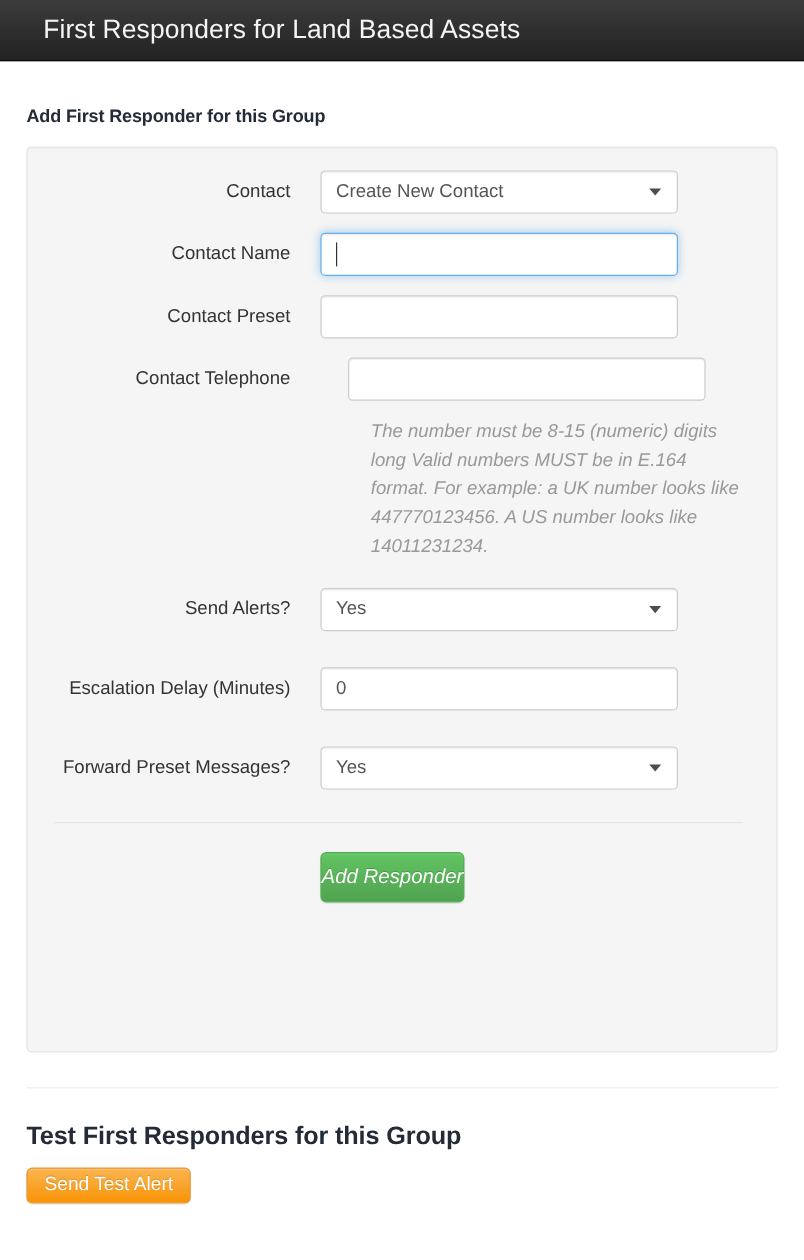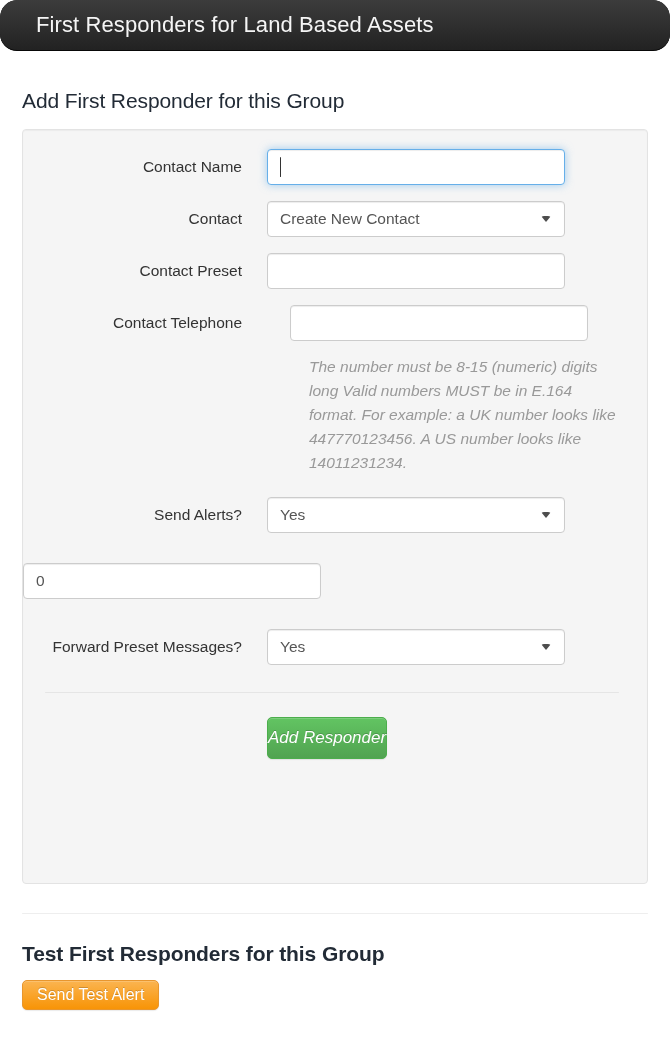--- a/index.html
+++ b/index.html
@@ -1,15 +1,15 @@
 <!DOCTYPE html>
 <html><head>
 <meta charset="utf-8">
 <style>
-  * { box-sizing: border-box; border-radius: 17px; }
+  * { box-sizing: border-box; }
   html, body {
     margin: 0; padding: 0;
     width: 670px; height: 1050px;
     background: #ffffff;
     font-family: "Liberation Sans", sans-serif;
     -webkit-font-smoothing: antialiased;
   }
 
   
   .navbar {
@@ -29,22 +29,22 @@
     letter-spacing: .1px;
     white-space: nowrap;
   }
 
   
   .page {
     padding: 0 22px;
   }
 
   h2.section-heading {
-    font-size: 21px;
-    font-weight: normal;
+    font-size: 15px;
+    font-weight: bold;
     color: #222b36;
     margin: 38px 0 16px 0;
     letter-spacing: -.1px;
   }
 
   
   .well {
     background: #f5f5f5;
     border: 1px solid #e3e3e3;
     border-radius: 4px;
@@ -202,42 +202,42 @@
 </div>
 
 <div class="page">
 
   
   <h2 class="section-heading">Add First Responder for this Group</h2>
 
   <div class="well">
 
     <div class="form-row">
-      <div class="label-col">Contact Name</div>
-      <div class="field-col">
-        <div class="input-wrap">
-          <input class="form-control focused" type="text" value="" style="">
-          <span class="caret"></span>
-        </div>
-      </div>
-    </div>
-
-    <div class="form-row">
       <div class="label-col">Contact</div>
       <div class="field-col">
         <div class="select-wrap">
           <select class="form-control">
             <option>Create New Contact</option>
           </select>
           <span class="arrow"></span>
         </div>
       </div>
     </div>
 
     <div class="form-row">
+      <div class="label-col">Contact Name</div>
+      <div class="field-col">
+        <div class="input-wrap">
+          <input class="form-control focused" type="text" value="" style="">
+          <span class="caret"></span>
+        </div>
+      </div>
+    </div>
+
+    <div class="form-row">
       <div class="label-col">Contact Preset</div>
       <div class="field-col">
         <input class="form-control" type="text" value="" style="">
       </div>
     </div>
 
     <div class="form-row" style="margin-bottom:10px;gap:23px;">
       <div class="label-col">Contact Telephone</div>
       <div class="field-col">
         <input class="form-control" type="text" value="" style="">
@@ -256,20 +256,21 @@
         <div class="select-wrap">
           <select class="form-control">
             <option>Yes</option>
           </select>
           <span class="arrow"></span>
         </div>
       </div>
     </div>
 
     <div class="form-row" style="margin-top:30px;">
+      <div class="label-col">Escalation Delay (Minutes)</div>
       <div class="field-col">
         <input class="form-control" type="text" value="0" style="">
       </div>
     </div>
 
     <div class="form-row" style="margin-top:30px;margin-bottom:0;">
       <div class="label-col">Forward Preset Messages?</div>
       <div class="field-col">
         <div class="select-wrap">
           <select class="form-control">

